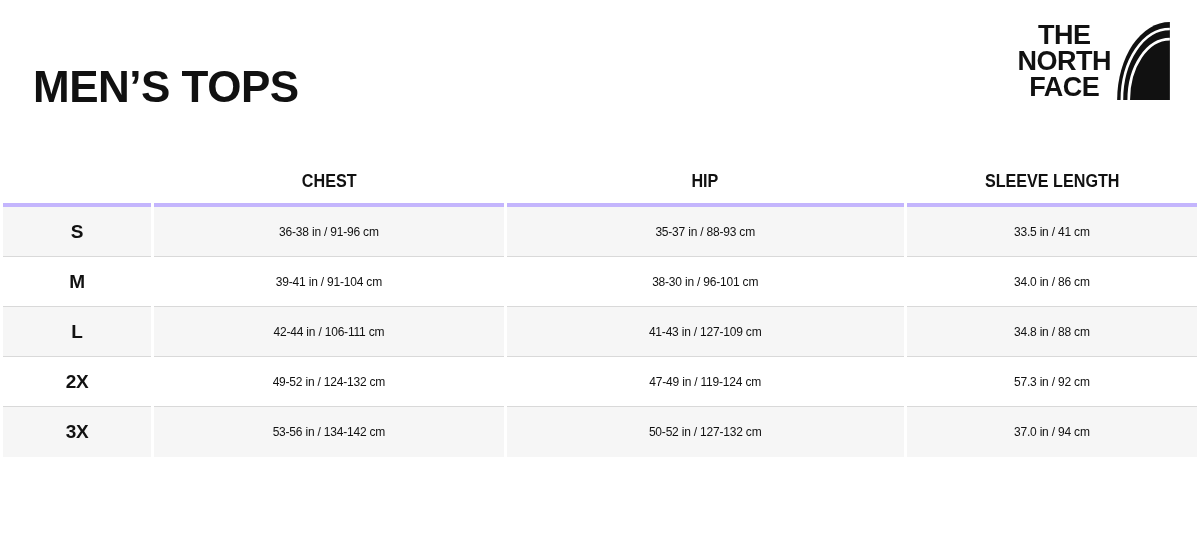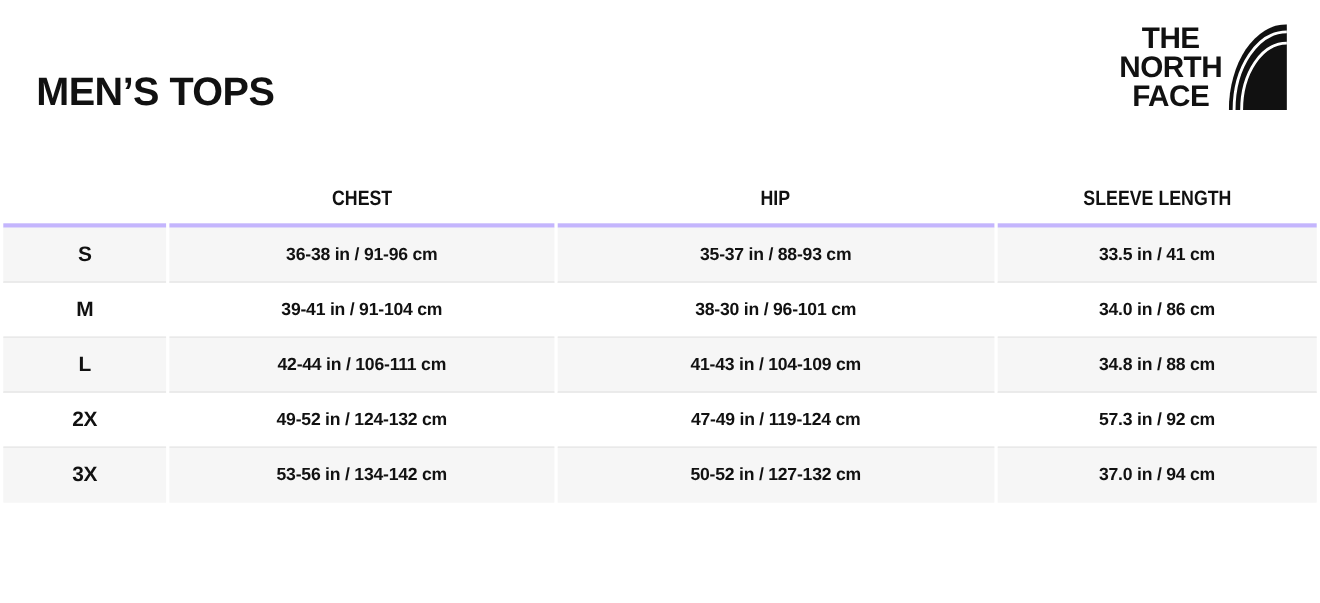--- a/index.html
+++ b/index.html
@@ -11,21 +11,21 @@
     background:#ffffff;
     font-family:"Liberation Sans", sans-serif;
     color:#111111;
     overflow:hidden;
   }
   
   .page-title {
     position:absolute;
     left:33px;
     top:62px;
-    font-size:36px;
+    font-size:44px;
     font-weight:bold;
     letter-spacing:-0.5px;
     color:#111111;
   }
   .logo {
     position:absolute;
     top:22px;
     right:30px;
     display:flex;
     align-items:flex-start;
@@ -72,22 +72,22 @@
     font-size:19px;
     font-weight:bold;
     transform:scaleX(0.85);
     letter-spacing:0;
     white-space:nowrap;
   }
   tbody td {
     height:50px;
     text-align:center;
     vertical-align:middle;
-    font-size:16px;
-    font-weight:bold;
+    font-size:12px;
+    font-weight:normal;
     letter-spacing:-0.2px;
     border-bottom:1px solid #d9d9d9;
     background:#ffffff;
   }
   tbody tr:nth-child(odd) td { background:#f6f6f6; }
   tbody tr:last-child td { border-bottom:none; }
   td.size-cell { font-size:19px; font-weight:bold; }
 </style>
 </head>
 <body>
@@ -134,21 +134,21 @@
         </tr>
         <tr>
           <td class="size-cell">M</td>
           <td>39-41 in / 91-104 cm</td>
           <td>38-30 in / 96-101 cm</td>
           <td>34.0 in / 86 cm</td>
         </tr>
         <tr>
           <td class="size-cell">L</td>
           <td>42-44 in / 106-111 cm</td>
-          <td>41-43 in / 104-109 cm</td>
+          <td>41-43 in / 127-109 cm</td>
           <td>34.8 in / 88 cm</td>
         </tr>
         <tr>
           <td class="size-cell">2X</td>
           <td>49-52 in / 124-132 cm</td>
           <td>47-49 in / 119-124 cm</td>
           <td>57.3 in / 92 cm</td>
         </tr>
         <tr>
           <td class="size-cell">3X</td>

